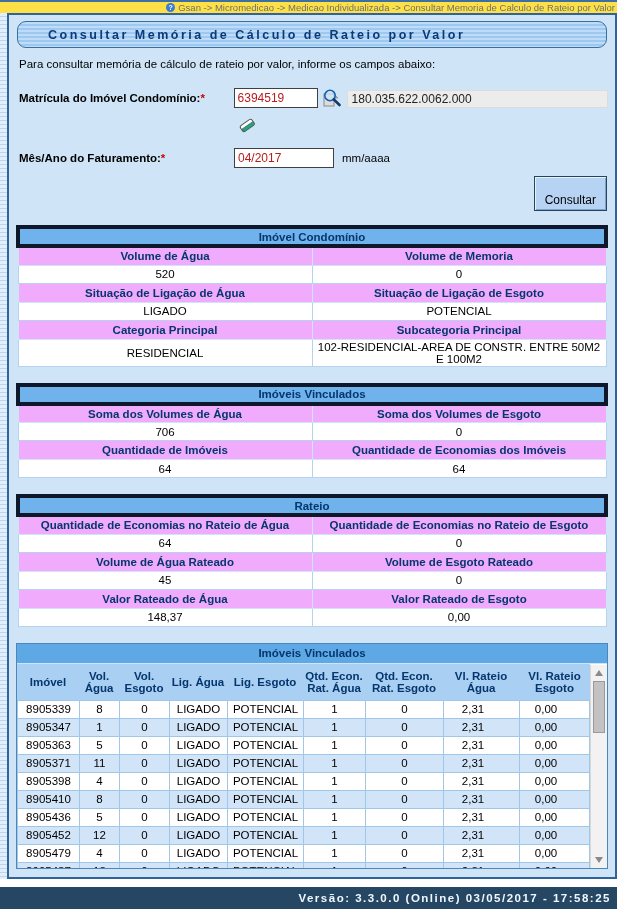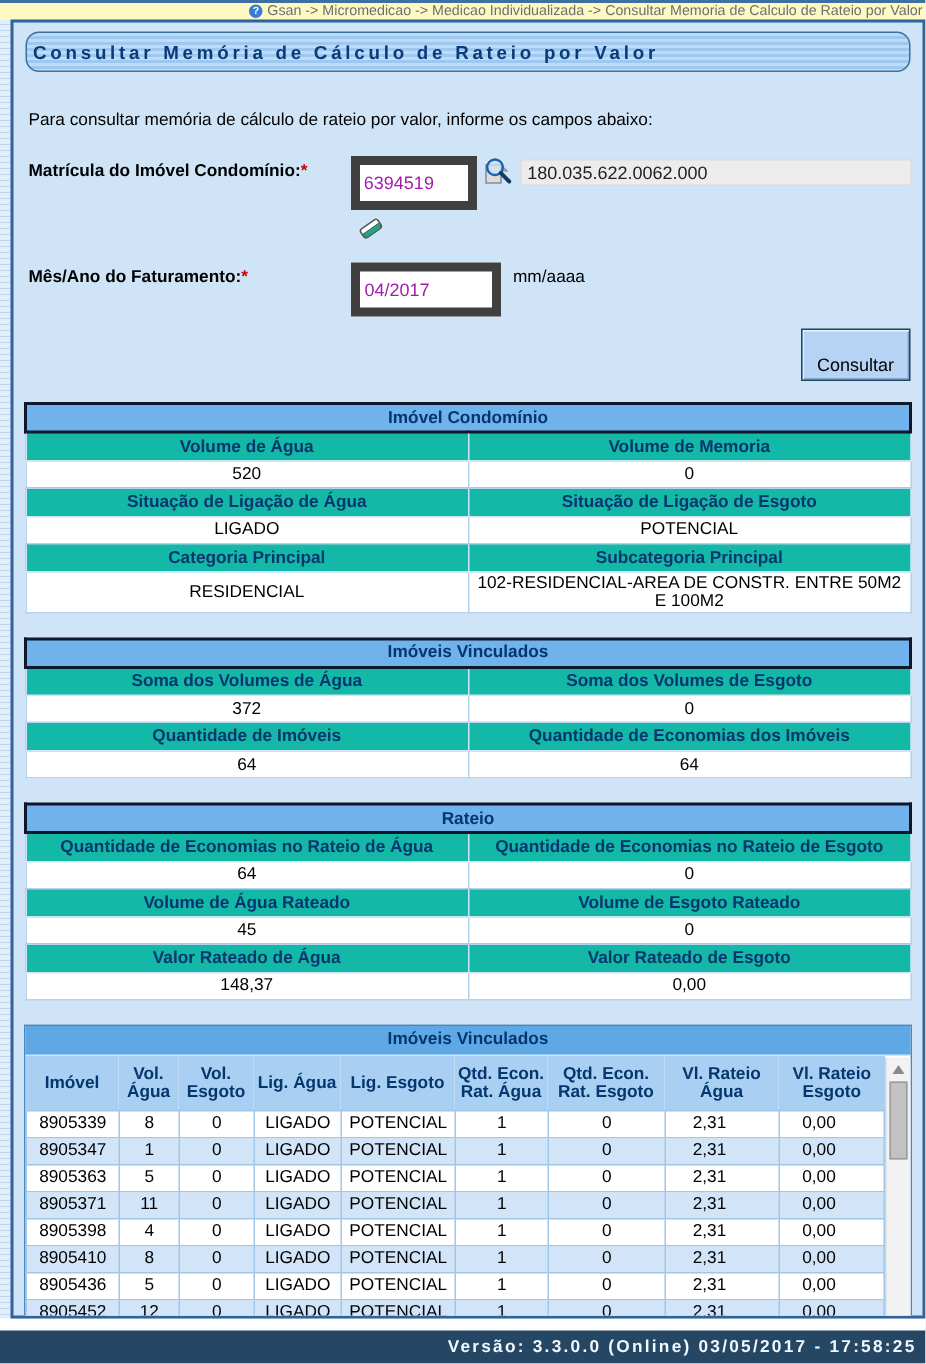--- a/index.html
+++ b/index.html
@@ -4,21 +4,21 @@
 <style>
   * { margin:0; padding:0; box-sizing:border-box; }
   html,body { width:617px; height:909px; }
   body {
     font-family:"Liberation Sans", sans-serif;
     font-size:11px; color:#000; background:#ffffff; overflow:hidden;
   }
 
   
   .top-bar {
-    height:13px; background:#fef9c3; border-top:2px solid #3d6fa3;
+    height:13px; background:#fde047; border-top:2px solid #3d6fa3;
     display:flex; align-items:center; justify-content:flex-end;
     padding-right:2px; gap:3px;
   }
   .top-bar .crumb { font-size:9.5px; color:#6f6f6f; white-space:nowrap; }
   .help-icon {
     width:9px; height:9px; border-radius:50%; background:#3b7bd4; color:#fff;
     font-size:7px; font-weight:bold; display:inline-flex; align-items:center;
     justify-content:center; line-height:1; flex:0 0 auto;
   }
 
@@ -27,37 +27,37 @@
   .gutter {
     width:7px; background:repeating-linear-gradient(180deg,#e2eefb 0 3px,#bed6ec 3px 4px);
   }
   .panel {
     flex:1; border:2px solid #2f639a; background:#cfe5f7;
     padding:5px 7px 0 7px; overflow:hidden;
   }
 
   
   .title-bar {
-    margin:1px 1px 26px 1px; height:27px; border:1px solid #38709e; border-radius:9px;
+    margin:1px 1px 10px 1px; height:27px; border:1px solid #38709e; border-radius:9px;
     background:repeating-linear-gradient(180deg,#bedcf8 0 2px,#9ec8f0 2px 4px);
-    display:flex; align-items:center; padding-left:4px;
+    display:flex; align-items:center; padding-left:30px;
   }
   .title-bar span {
     color:#0b3a78; font-size:12.5px; font-weight:bold; letter-spacing:2.5px;
   }
 
   .instruction { margin:10px 0 18px 3px; font-size:11.5px; }
 
   
   .form-row { display:flex; align-items:flex-start; margin-left:3px; }
   .form-label { width:215px; font-weight:bold; font-size:11.5px; padding-top:4px; }
   .req { color:#cc0000; font-weight:bold; }
   .txt-input {
-    height:36px; border:6px solid #404040; font-family:"Liberation Sans",sans-serif;
-    font-size:12px; padding:1px 3px; background:#fff; color:#a21caf;
+    height:20px; border:1px solid #404040; font-family:"Liberation Sans",sans-serif;
+    font-size:12px; padding:1px 3px; background:#fff; color:#b91c1c;
   }
   .matricula-input { width:84px; }
   .mesano-input { width:100px; }
   .inscricao-field {
     margin-left:4px; width:262px; height:18px; margin-top:2px; background:#ececec;
     border:1px solid #dcdcdc; font-size:12px; color:#222;
     display:flex; align-items:center; padding-left:4px;
   }
   .icon-btn { border:none; background:transparent; padding:0; margin-left:3px; cursor:pointer; }
   .eraser-row { margin:2px 0 10px 218px; }
@@ -71,24 +71,24 @@
     cursor:pointer;
   }
 
   
   table.summary {
     width:100%; border-collapse:collapse; table-layout:fixed;
     border:1px solid #77a9d9; margin-bottom:16px; background:#cfe5f7;
   }
   table.summary th.tbl-title {
     background:#6fb2ec; color:#05366e; font-size:11.5px; font-weight:bold;
-    height:19px; border:2px solid #0f172a; text-align:center;
+    height:19px; border:4px solid #0f172a; text-align:center;
   }
   table.summary tr.sub-hdr th {
-    background:#14b8a6; color:#05366e; font-size:11.5px; font-weight:bold;
+    background:#f0abfc; color:#05366e; font-size:11.5px; font-weight:bold;
     height:19px; border:1px solid #cfe5f7; text-align:center;
   }
   table.summary tr.val td {
     background:#ffffff; border:1px solid #b5d2ee; text-align:center;
     font-size:11.5px; height:18px; padding:1px 4px;
   }
 
   
   .detail-wrap { position:relative; border:1px solid #4d86b8; background:#fff; margin-top:14px; }
   .detail-title {
@@ -234,21 +234,21 @@
         <tr>
             <th class="tbl-title" colspan="2">Imóveis Vinculados</th>
           </tr>
       </thead>
       <tbody>
           <tr class="sub-hdr">
             <th>Soma dos Volumes de Água</th>
             <th>Soma dos Volumes de Esgoto</th>
           </tr>
           <tr class="val">
-            <td>372</td>
+            <td>706</td>
             <td>0</td>
           </tr>
           <tr class="sub-hdr">
             <th>Quantidade de Imóveis</th>
             <th>Quantidade de Economias dos Imóveis</th>
           </tr>
           <tr class="val">
             <td>64</td>
             <td>64</td>
           </tr>

